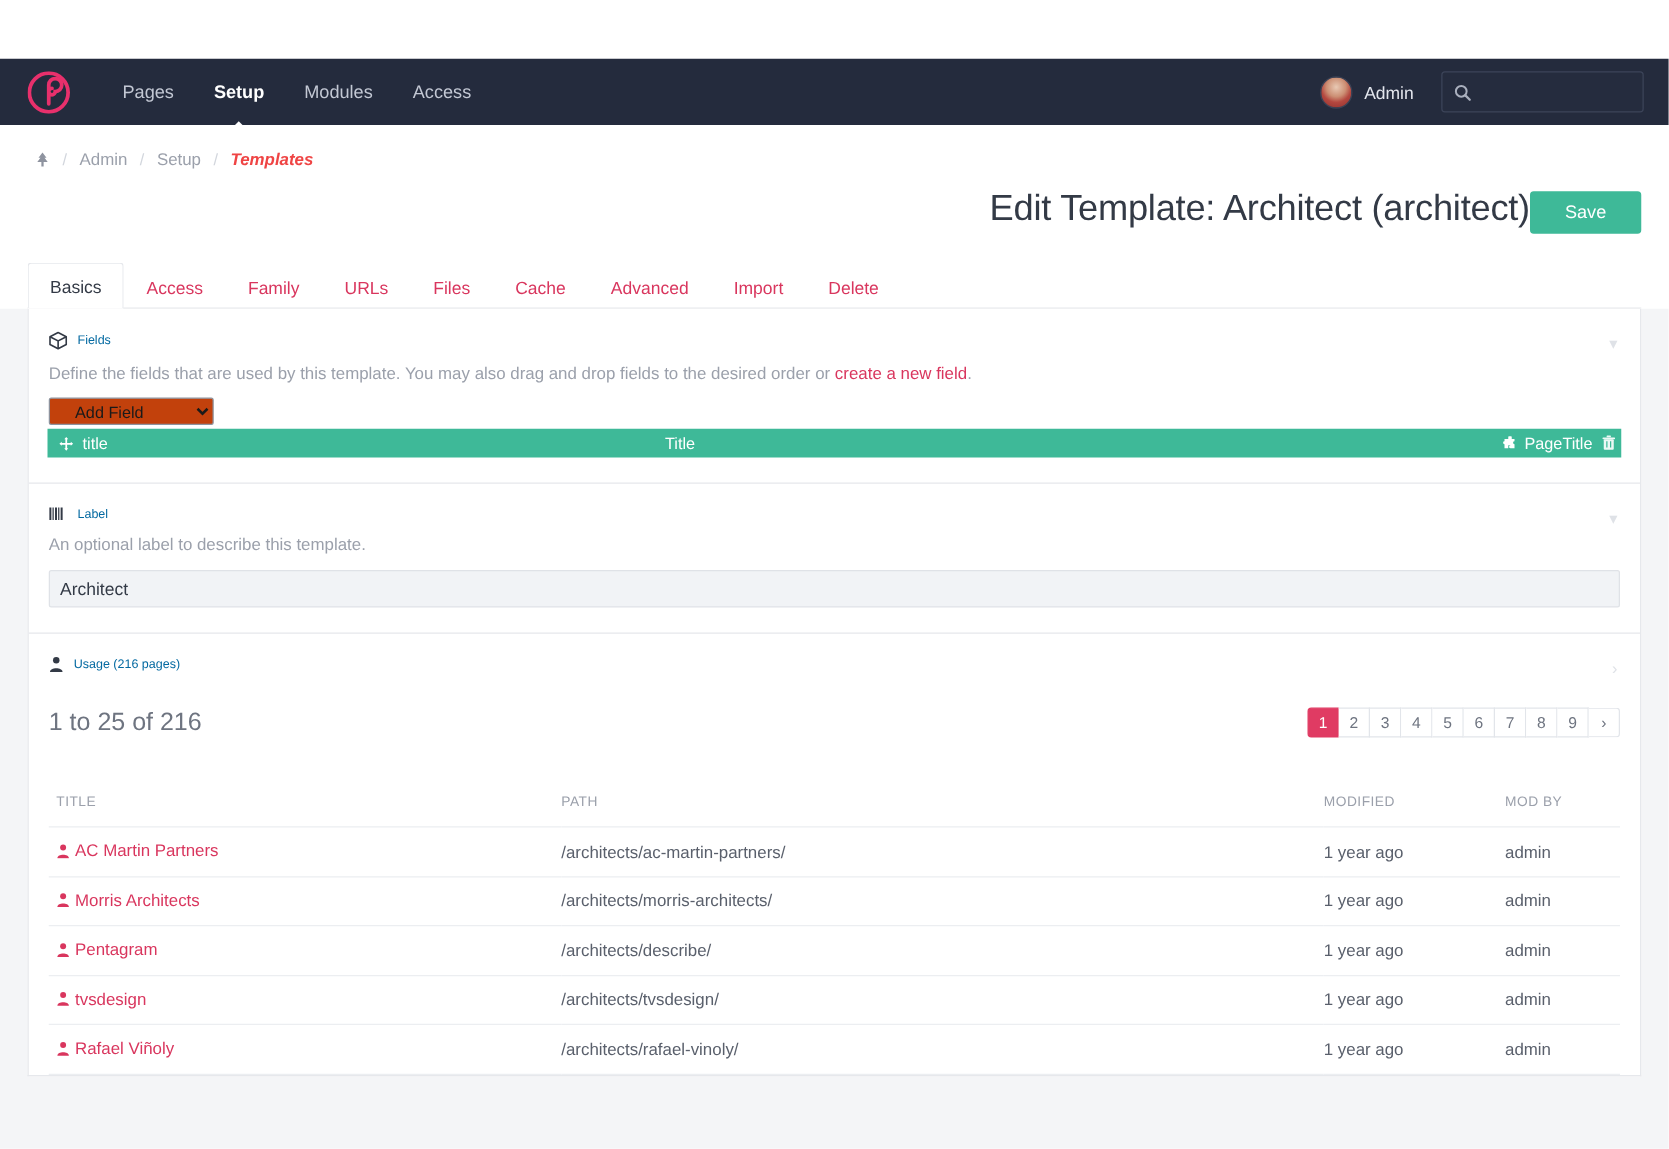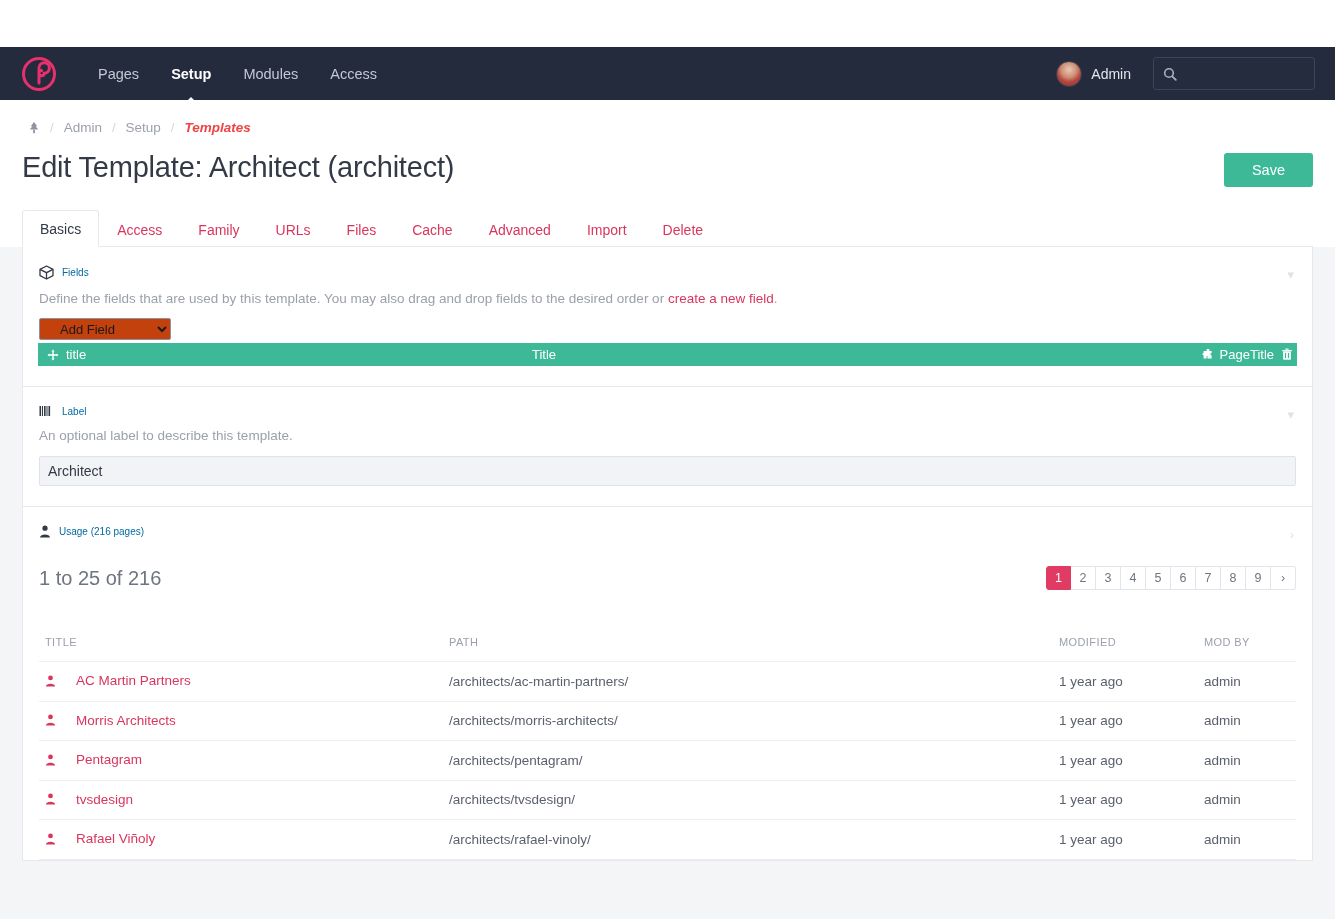--- a/index.html
+++ b/index.html
@@ -78,21 +78,21 @@
     gap: 10px;
     padding: 20px 0 0 6px;
     font-size: 13.5px;
   }
   .crumb { color: #9ba0ab; text-decoration: none; cursor: pointer; }
   .crumb.last { color: #ef4444; font-weight: bold; cursor: default; font-style: italic; }
   .crumb-sep { color: #d2d6dd; font-size: 13px; }
 
   .title-row {
     display: flex; align-items: flex-start;
-    justify-content: space-between;
+    justify-content: flex-end;
     padding: 16px 0 0 0;
   }
   .page-title {
     font-size: 29px;
     font-weight: normal;
     color: #333a46;
     letter-spacing: -0.2px;
   }
   .btn-save {
     background: #3eb998;
@@ -267,21 +267,21 @@
     padding: 11px 0 11px 0;
     border-bottom: 1px solid #eceef1;
     vertical-align: middle;
   }
   .col-title { width: 410px; padding-left: 6px !important; }
   .col-path  { width: 610px; }
   .col-mod   { width: 145px; }
   .col-by    { width: auto; }
   .page-link {
     color: #d9365e; text-decoration: none; cursor: pointer;
-    display: inline-flex; align-items: center; gap: 20px;
+    display: inline-flex; align-items: center; gap: 4px;
   }
   .ico { flex: none; display: inline-block; line-height: 0; }
 </style>
 </head>
 <body>
 
 <div class="navbar">
   <span class="logo">
     <svg width="34" height="34" viewBox="0 0 34 34">
       <circle cx="17" cy="17" r="15.5" fill="none" stroke="#e8306c" stroke-width="3"></circle>
@@ -495,21 +495,21 @@
           <tr>
             <td class="col-title">
               <a class="page-link">
                 <span class="ico"><svg width="11" height="12" viewBox="0 0 12 13">
                       <circle cx="6" cy="3.2" r="2.6" fill="#d9365e"></circle>
                       <path d="M1 12.5 C1 8.6 11 8.6 11 12.5 Z" fill="#d9365e"></path>
                     </svg></span>
                 <span>Pentagram</span>
               </a>
             </td>
-            <td class="col-path">/architects/pentagram/</td>
+            <td class="col-path">/architects/describe/</td>
             <td class="col-mod">1 year ago</td>
             <td class="col-by">admin</td>
           </tr>
           <tr>
             <td class="col-title">
               <a class="page-link">
                 <span class="ico"><svg width="11" height="12" viewBox="0 0 12 13">
                       <circle cx="6" cy="3.2" r="2.6" fill="#d9365e"></circle>
                       <path d="M1 12.5 C1 8.6 11 8.6 11 12.5 Z" fill="#d9365e"></path>
                     </svg></span>

